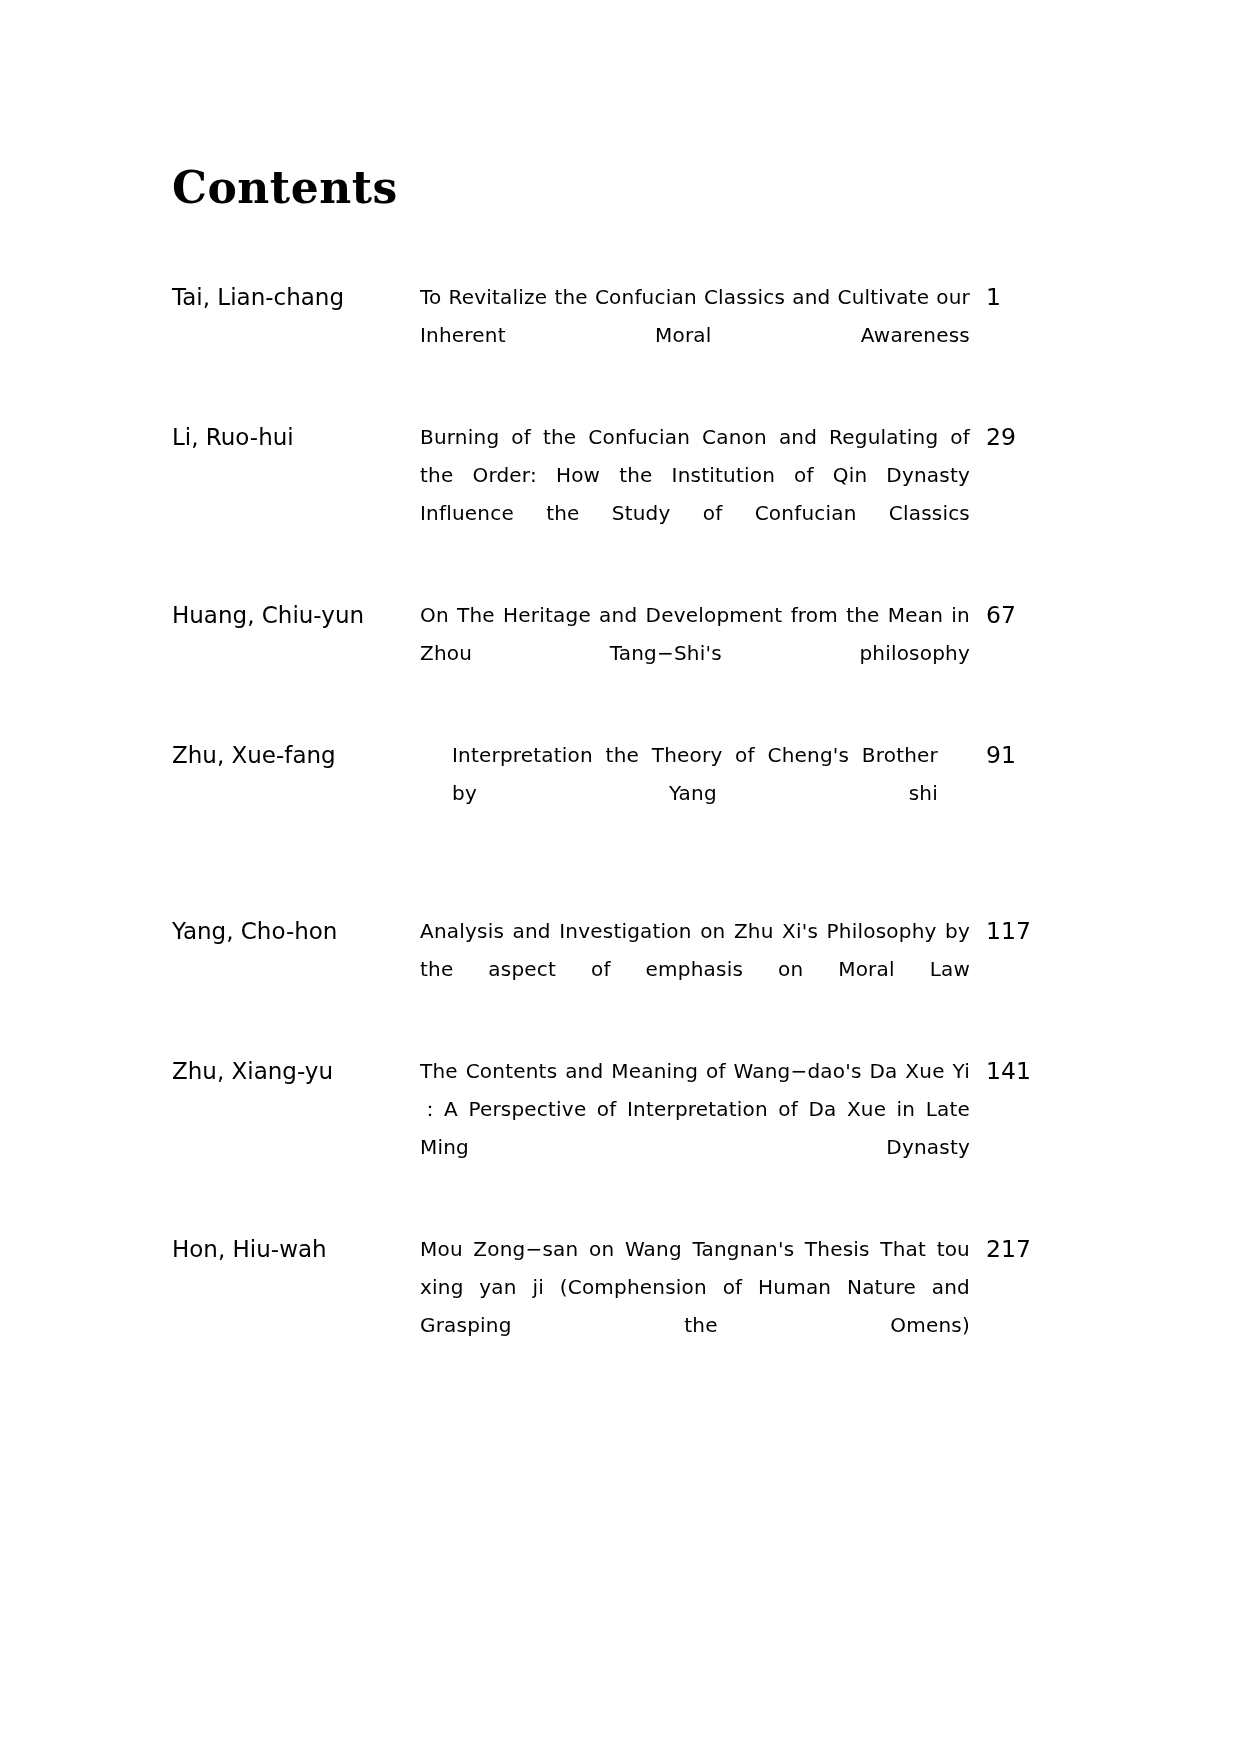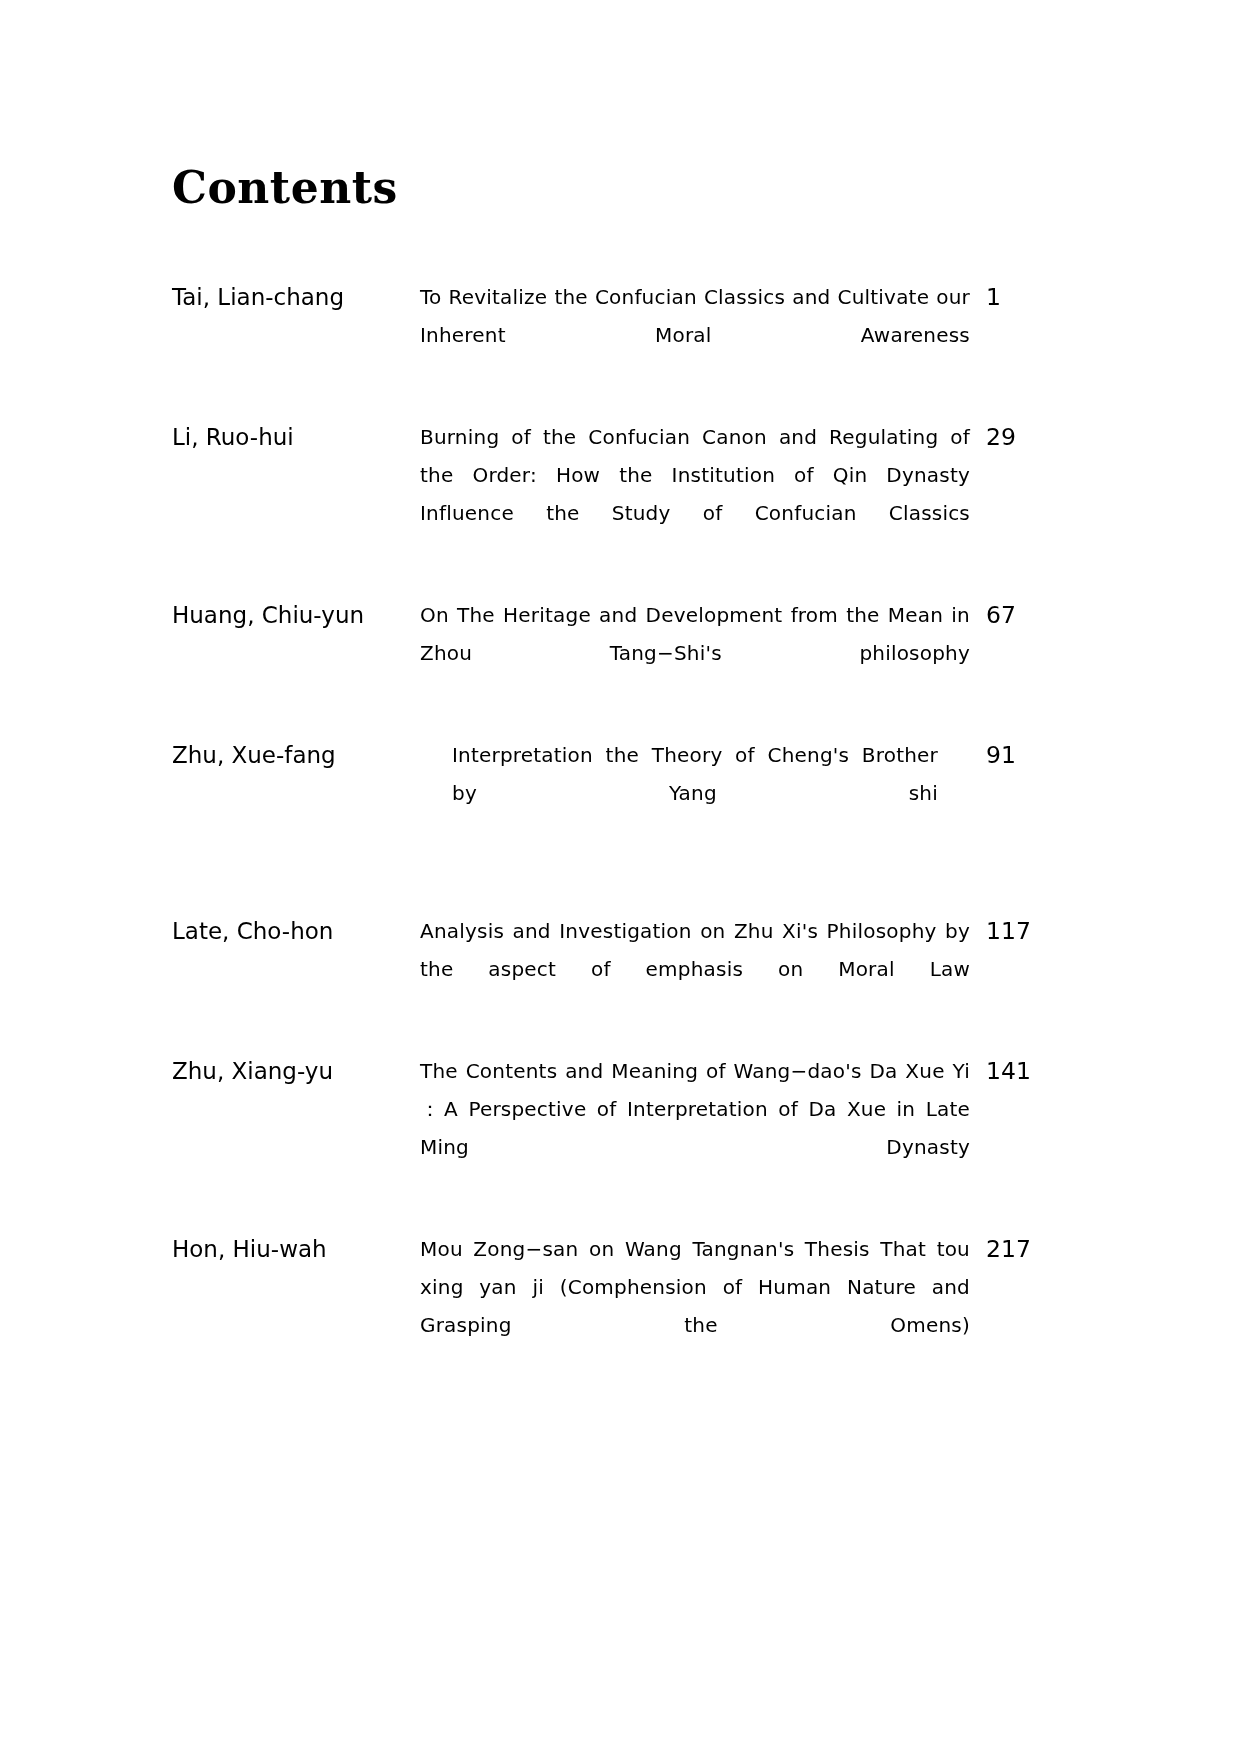--- a/index.html
+++ b/index.html
@@ -111,21 +111,21 @@
       <div class="toc-page">67</div>
     </div>
 
     <div class="toc-row gap-extra">
       <div class="toc-author">Zhu, Xue-fang</div>
       <div class="toc-title">Interpretation the Theory of Cheng's Brother by Yang shi</div>
       <div class="toc-page">91</div>
     </div>
 
     <div class="toc-row">
-      <div class="toc-author">Late, Cho-hon</div>
+      <div class="toc-author">Yang, Cho-hon</div>
       <div class="toc-title">Analysis and Investigation on Zhu Xi's Philosophy by the aspect of emphasis on Moral Law</div>
       <div class="toc-page">117</div>
     </div>
 
     <div class="toc-row">
       <div class="toc-author">Zhu, Xiang-yu</div>
       <div class="toc-title">The Contents and Meaning of Wang−dao's Da Xue Yi ：A Perspective of Interpretation of Da Xue in Late Ming Dynasty</div>
       <div class="toc-page">141</div>
     </div>
 

